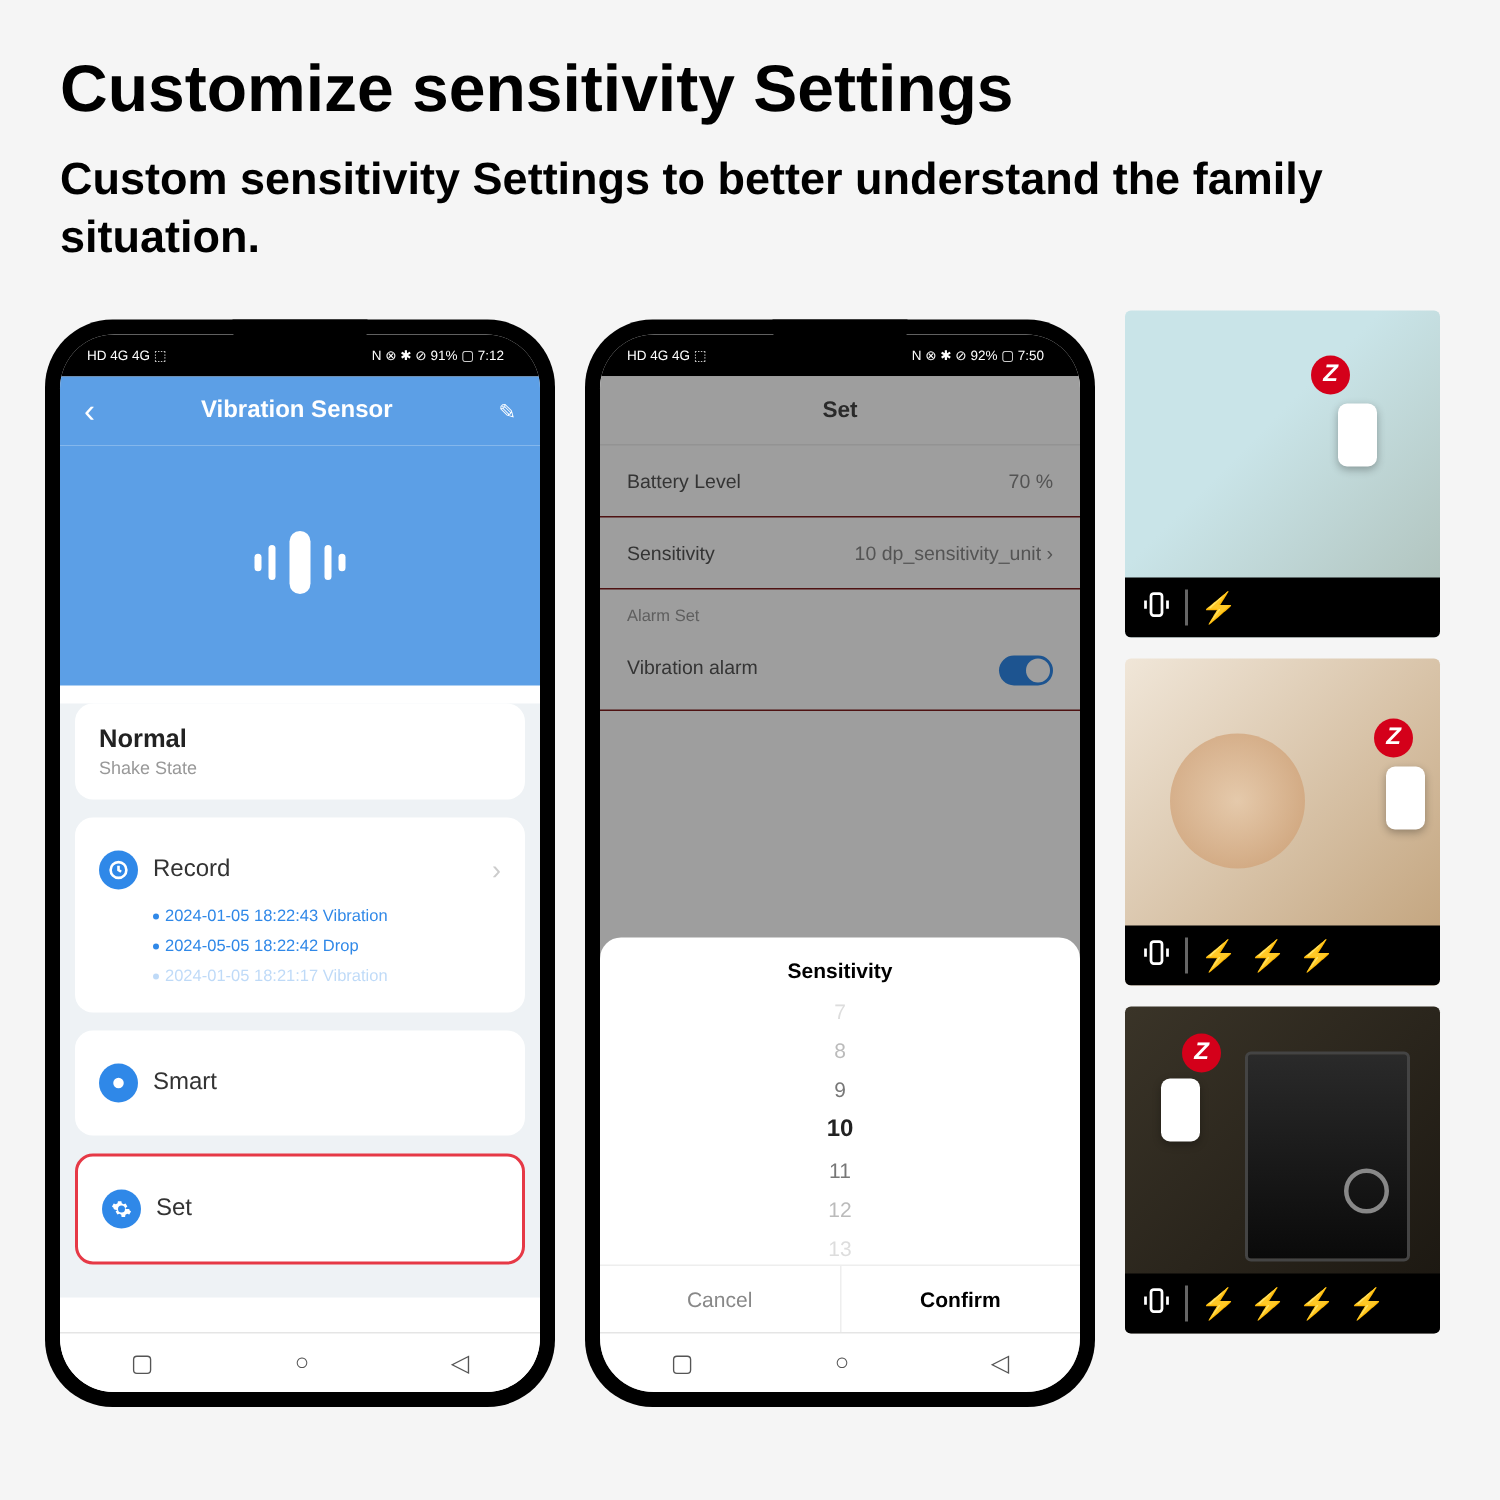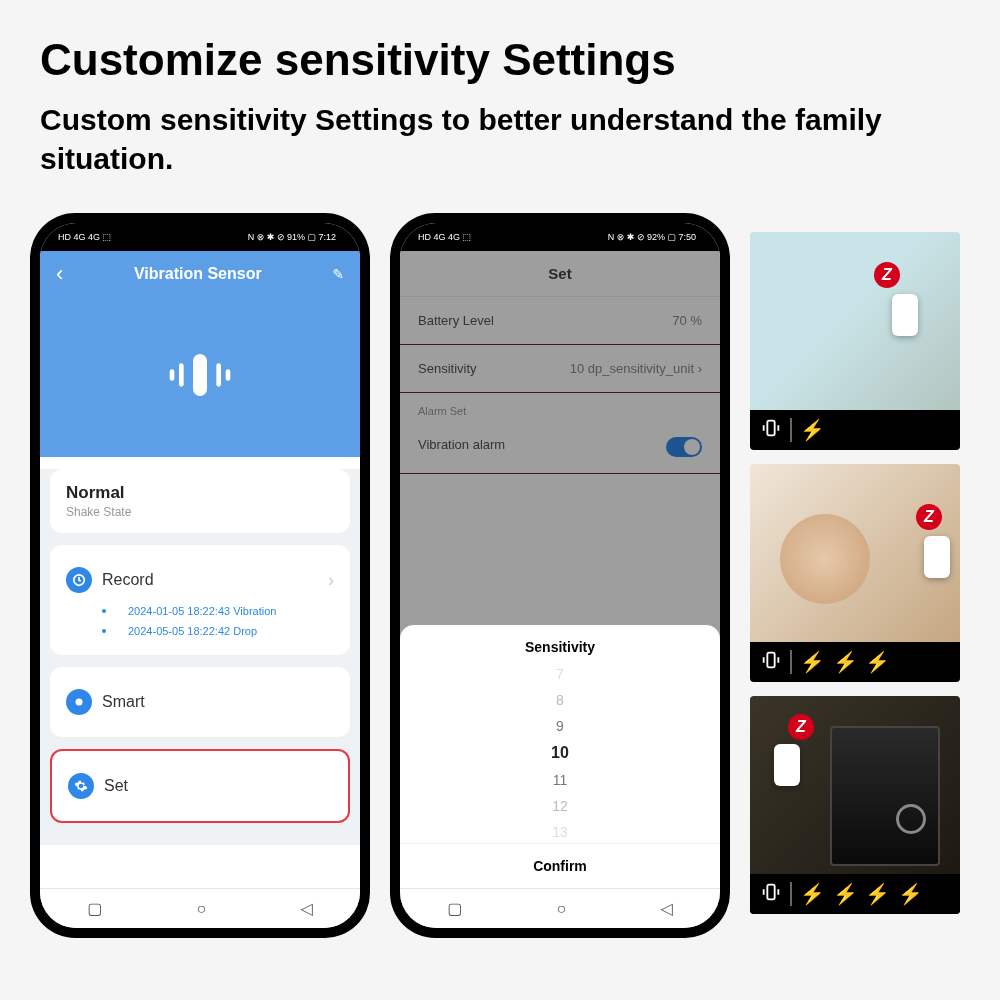--- a/index.html
+++ b/index.html
@@ -21,21 +21,21 @@
     font-size: 30px;
     font-weight: 600;
     color: #000;
     padding: 0 40px 35px;
     line-height: 1.3;
   }
   .content-row {
     display: flex;
     gap: 20px;
     padding: 0 30px;
-    align-items: center;
+    align-items: flex-start;
   }
 
   
   .phone {
     width: 340px;
     height: 725px;
     background: #000;
     border-radius: 45px;
     padding: 10px;
     position: relative;
@@ -115,21 +115,21 @@
     width: 26px; height: 26px;
     border-radius: 50%;
     background: #2f88e8;
     display:flex; align-items:center; justify-content:center;
     color:#fff;
   }
   .row-icon.gear { background:#2f88e8; }
   .row-label { font-size:16px; color:#333; flex:1; }
   .row-chevron { color:#ccc; font-size:18px; }
   .record-line {
-    display:flex; align-items:center; gap:22px;
+    display:flex; align-items:center; gap:4px;
     padding: 4px 0 4px 36px;
     font-size: 11px;
     color:#2f88e8;
   }
   .record-line.faded { opacity:.3; }
   .bullet { width:4px; height:4px; border-radius:50%; background:#2f88e8; }
   .set-highlight {
     border: 2px solid #e63946;
     border-radius: 12px;
   }
@@ -321,20 +321,24 @@
             <span class="row-chevron">›</span>
           </div>
           <div class="record-line">
               <span class="bullet"></span>
               <span>2024-01-05 18:22:43 Vibration</span>
             </div>
           <div class="record-line">
               <span class="bullet"></span>
               <span>2024-05-05 18:22:42 Drop</span>
             </div>
+          <div class="record-line faded">
+              <span class="bullet"></span>
+              <span>2024-01-05 18:21:17 Vibration</span>
+            </div>
         </div>
         <div class="card">
           <div class="row-item">
             <span class="row-icon">
               <svg width="14" height="14" viewBox="0 0 24 24">
                   <circle cx="12" cy="12" r="6" fill="#fff"></circle>
                 </svg>
             </span>
             <span class="row-label">Smart</span>
           </div>
@@ -387,20 +391,21 @@
         <div class="picker-values">
           <div class="pv far">7</div>
           <div class="pv">8</div>
           <div class="pv near">9</div>
           <div class="pv sel">10</div>
           <div class="pv near">11</div>
           <div class="pv">12</div>
           <div class="pv far">13</div>
         </div>
         <div class="picker-actions">
+          <div class="pa-cancel">Cancel</div>
           <div class="pa-confirm">Confirm</div>
         </div>
       </div>
       <div class="android-nav">
         <span>▢</span>
         <span>○</span>
         <span>◁</span>
       </div>
     </div>
   </div>

